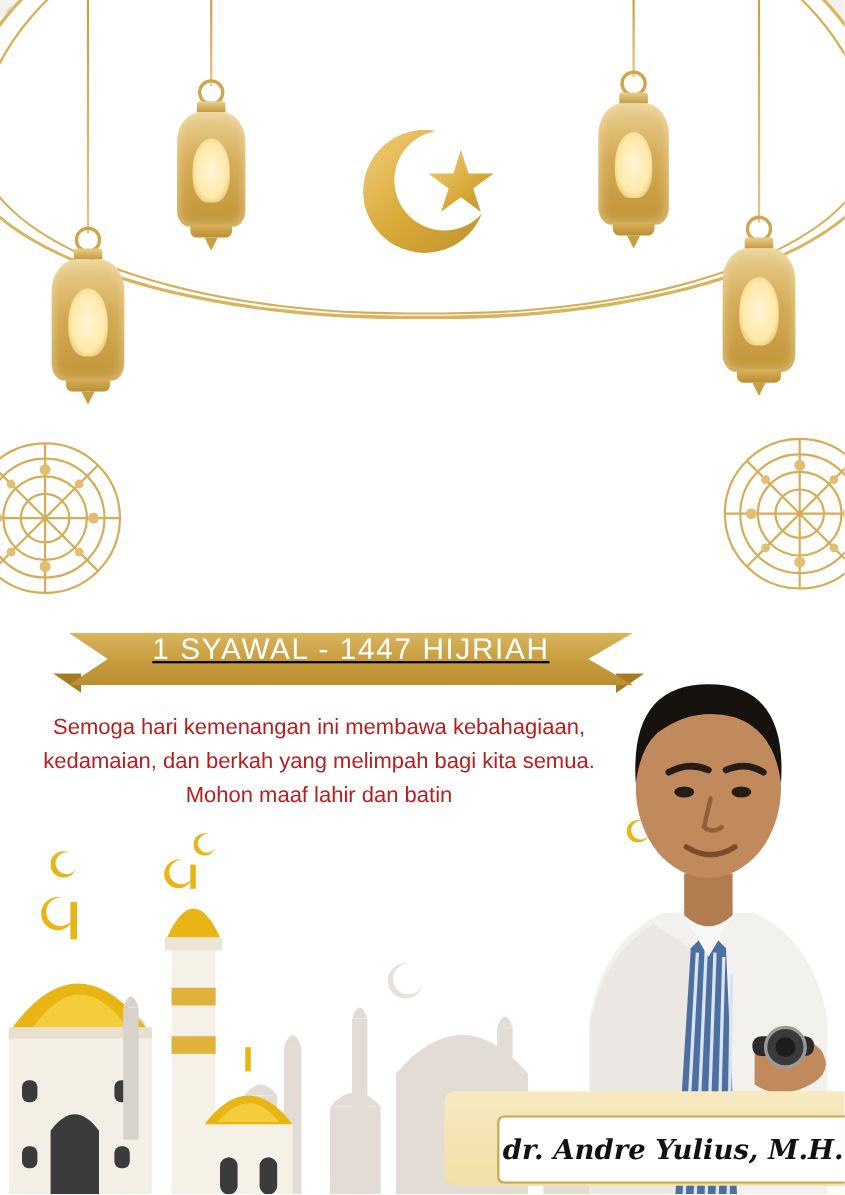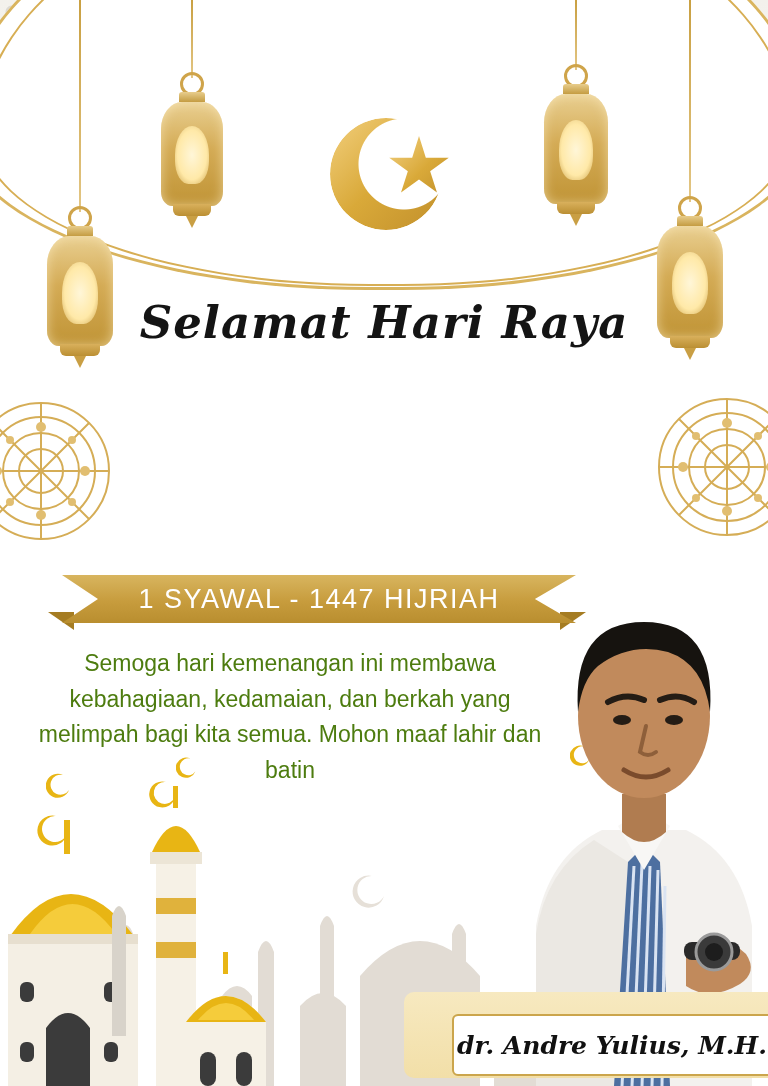--- a/index.html
+++ b/index.html
@@ -171,22 +171,23 @@
 
   
   .ribbon {
     position: absolute;
     left: 62px; top: 575px;
     width: 514px;
     height: 48px;
     background: linear-gradient(180deg, #d8b55f 0%, #c79c3d 55%, #b98e2f 100%);
     clip-path: polygon(0 0, 100% 0, 92% 50%, 100% 100%, 0 100%, 7% 50%);
     display: flex;
-    align-items: center;
+    align-items: flex-start;
     justify-content: center;
+    text-decoration: underline;
   }
   .ribbon span {
     color: #ffffff;
     font-size: 27px;
     letter-spacing: 1.5px;
     font-family: "Liberation Sans", sans-serif;
   }
   .ribbon-tail {
     position: absolute;
     top: 612px;
@@ -196,22 +197,22 @@
   }
   .ribbon-tail.l { left: 48px; clip-path: polygon(0 0, 100% 0, 100% 100%); }
   .ribbon-tail.r { left: 560px; clip-path: polygon(0 0, 100% 0, 0 100%); }
 
   
   .message {
     position: absolute;
     left: 20px; top: 646px;
     width: 540px;
     text-align: center;
-    color: #4d7c0f;
-    font-size: 23px;
+    color: #b91c1c;
+    font-size: 20px;
     line-height: 1.55;
     font-family: "Liberation Sans", sans-serif;
   }
 
   
   .skyline {
     position: absolute;
     left: 0; bottom: 0;
     width: 768px; height: 330px;
   }
@@ -348,21 +349,20 @@
         <circle cx="75" cy="119" r="5"></circle>
       <circle cx="31" cy="75" r="5"></circle>
         <circle cx="119" cy="75" r="5"></circle>
       <circle cx="44" cy="44" r="4"></circle>
         <circle cx="106" cy="44" r="4"></circle>
       <circle cx="44" cy="106" r="4"></circle>
         <circle cx="106" cy="106" r="4"></circle>
     </g>
   </svg>
 
-  <div class="greeting">Selamat Hari Raya</div>
 
 
   <div class="ribbon-tail l"></div>
   <div class="ribbon-tail r"></div>
   <div class="ribbon">
     <span>1 SYAWAL - 1447 HIJRIAH</span>
   </div>
 
   <div class="message">Semoga hari kemenangan ini membawa kebahagiaan, kedamaian,
 dan berkah yang melimpah bagi kita semua. Mohon maaf lahir dan batin</div>

